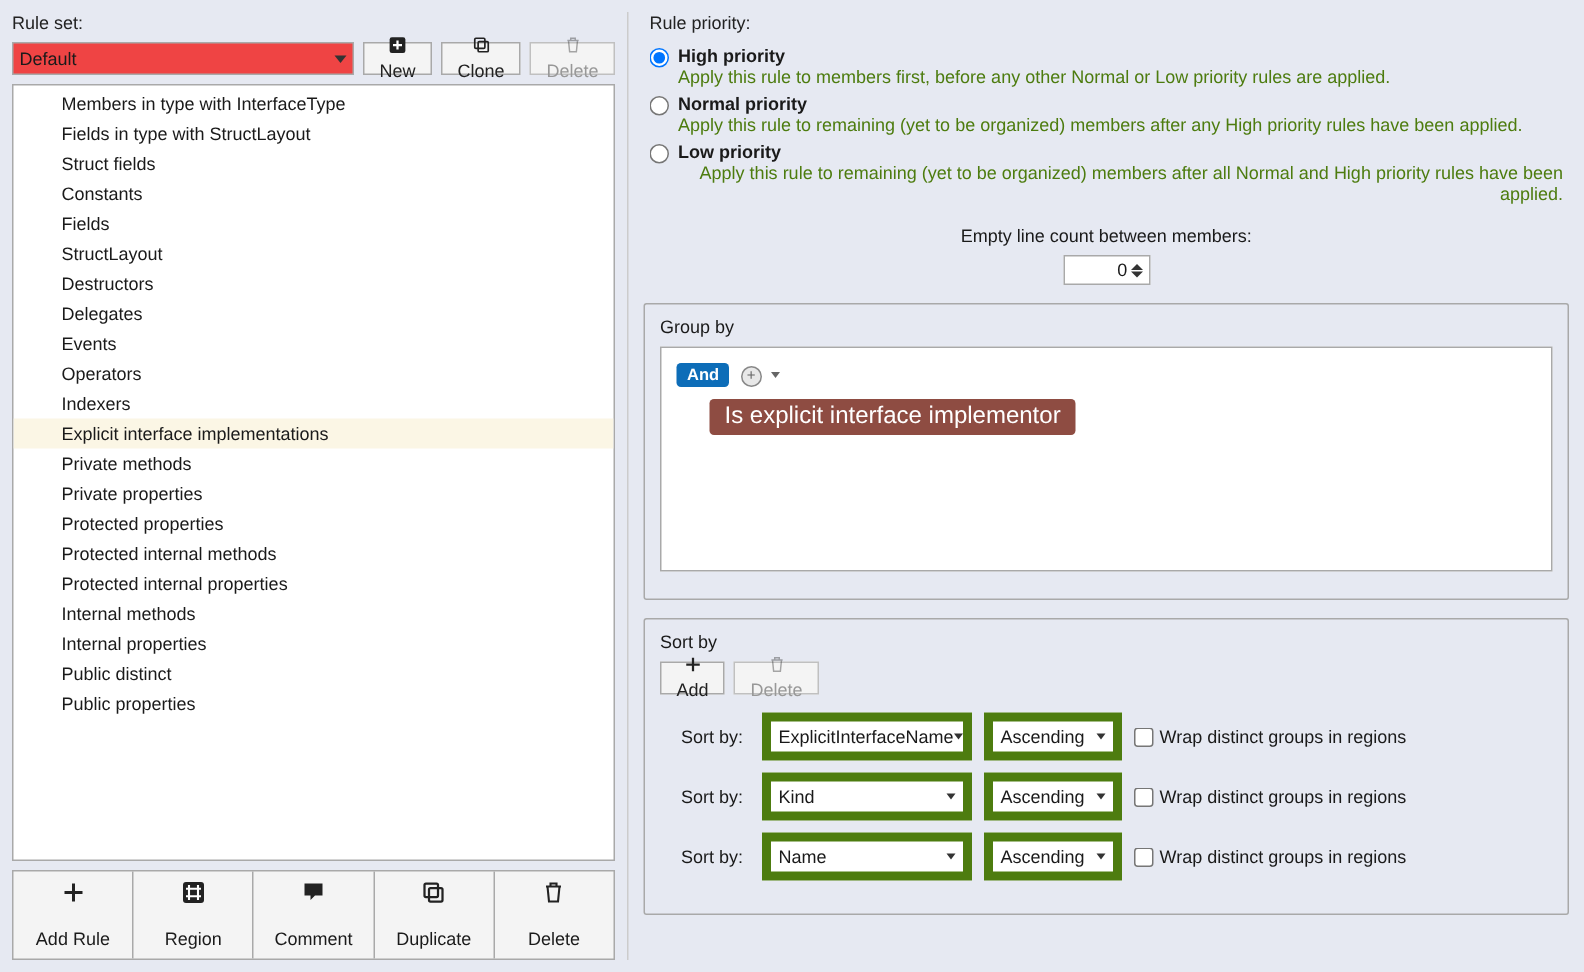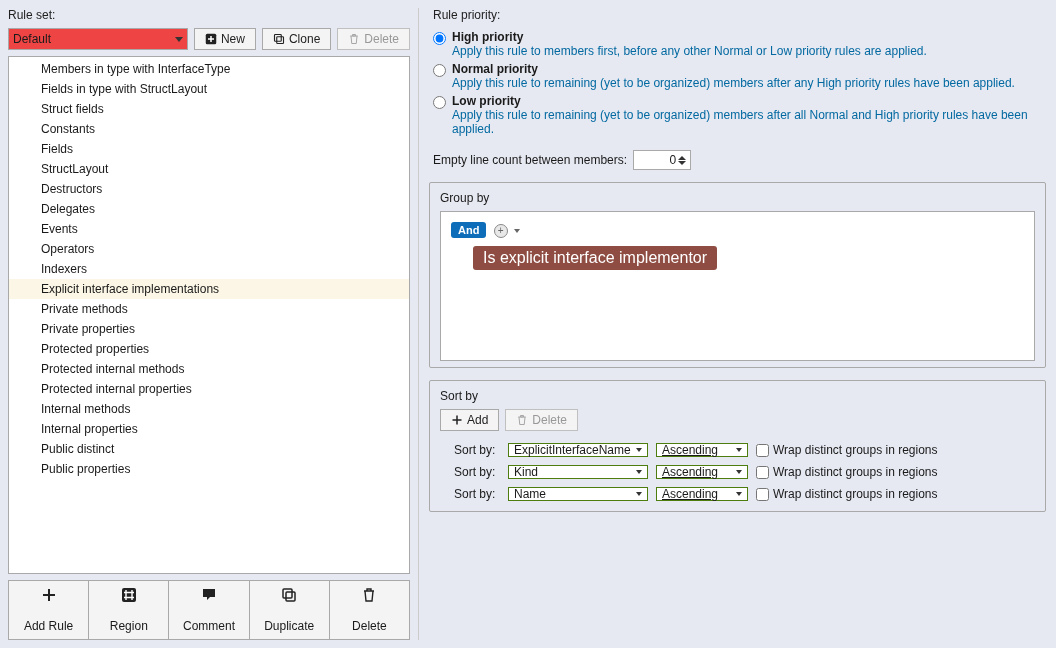--- a/index.html
+++ b/index.html
@@ -59,20 +59,21 @@
   height: 22px;
   border: 1px solid #a9a9a9;
   background: #f4f4f4;
   display: inline-flex;
   align-items: center;
   justify-content: center;
   gap: 4px;
   padding: 0 10px;
   color: #222;
   cursor: default;
+  flex-direction: column;
 }
 .btn.disabled { color: #989898; border-color: #c0c0c0; }
 .btn.disabled svg { opacity: 0.45; }
 .icon { width: 12px; height: 12px; flex-shrink: 0; }
 .rules-list {
   flex: 1;
   background: #fff;
   border: 1px solid #a9a9a9;
   overflow-y: scroll;
   padding: 2px 0;
@@ -97,26 +98,27 @@
   align-items: center;
   justify-content: center;
   padding: 6px 2px;
   border-right: 1px solid #a9a9a9;
   gap: 16px;
 }
 .bottom-btn:last-child { border-right: none; }
 .radio-block { display: flex; align-items: flex-start; gap: 6px; padding: 2px 6px; }
 .radio-block input[type=radio] { margin-top: 2px; }
 .radio-title { font-weight: 600; }
-.radio-desc { color: #0369a1; margin-top: 0px; }
+.radio-desc { color: #4d7c0f; margin-top: 0px; text-align: right; }
 .spinner-row {
   display: flex;
   align-items: center;
   gap: 6px;
   padding: 8px 6px 2px 6px;
+  flex-direction: column;
 }
 .spinner {
   width: 58px;
   height: 20px;
   border: 1px solid #a9a9a9;
   background: #fff;
   display: flex;
   align-items: center;
   justify-content: flex-end;
   padding: 0 14px 0 4px;
@@ -135,21 +137,21 @@
 }
 .spinner .tri-up {
   width:0;height:0;border-left:4px solid transparent;border-right:4px solid transparent;border-bottom:4px solid #333;
 }
 .spinner .tri-dn {
   width:0;height:0;border-left:4px solid transparent;border-right:4px solid transparent;border-top:4px solid #333;
 }
 .panel {
   border: 1px solid #a9a9a9;
   border-radius: 2px;
-  padding: 8px 10px 6px 10px;
+  padding: 8px 10px 18px 10px;
   margin: 6px 2px 2px 2px;
 }
 .panel-title { padding-bottom: 6px; }
 .groupby-body {
   background: #fff;
   border: 1px solid #a9a9a9;
   padding: 10px;
   min-height: 150px;
 }
 .chip-and {
@@ -192,30 +194,30 @@
 }
 .sortby-toolbar { display: flex; gap: 6px; margin-bottom: 8px; }
 .sort-row {
   display: flex;
   align-items: center;
   gap: 8px;
   padding: 4px 0 4px 14px;
 }
 .sort-row .sort-label { width: 46px; }
 .sort-select {
-  height: 14px;
-  border: 1px solid #4d7c0f;
+  height: 32px;
+  border: 6px solid #4d7c0f;
   background: #fff;
   display: flex;
   align-items: center;
   justify-content: space-between;
   padding: 0 5px;
 }
 .sort-select.field { width: 140px; }
-.sort-select.dir { width: 92px; text-decoration: underline; }
+.sort-select.dir { width: 92px; }
 .sort-select .caret {
   width:0;height:0;border-left:3px solid transparent;border-right:3px solid transparent;border-top:4px solid #333;
 }
 .checkbox-block { display: flex; align-items: center; gap: 4px; }
 .checkbox-block input { width: 13px; height: 13px; }
 </style>
 </head>
 <body>
 
 <div class="container">

